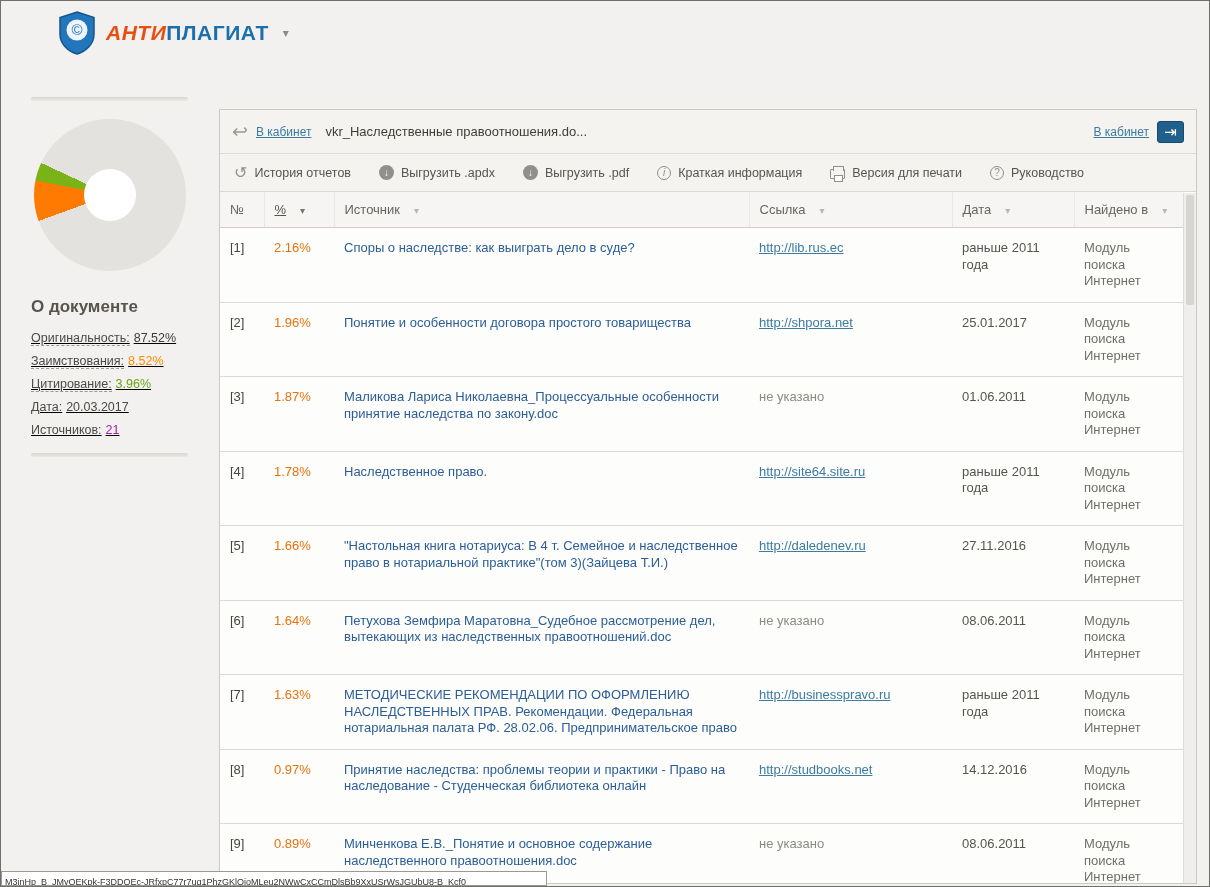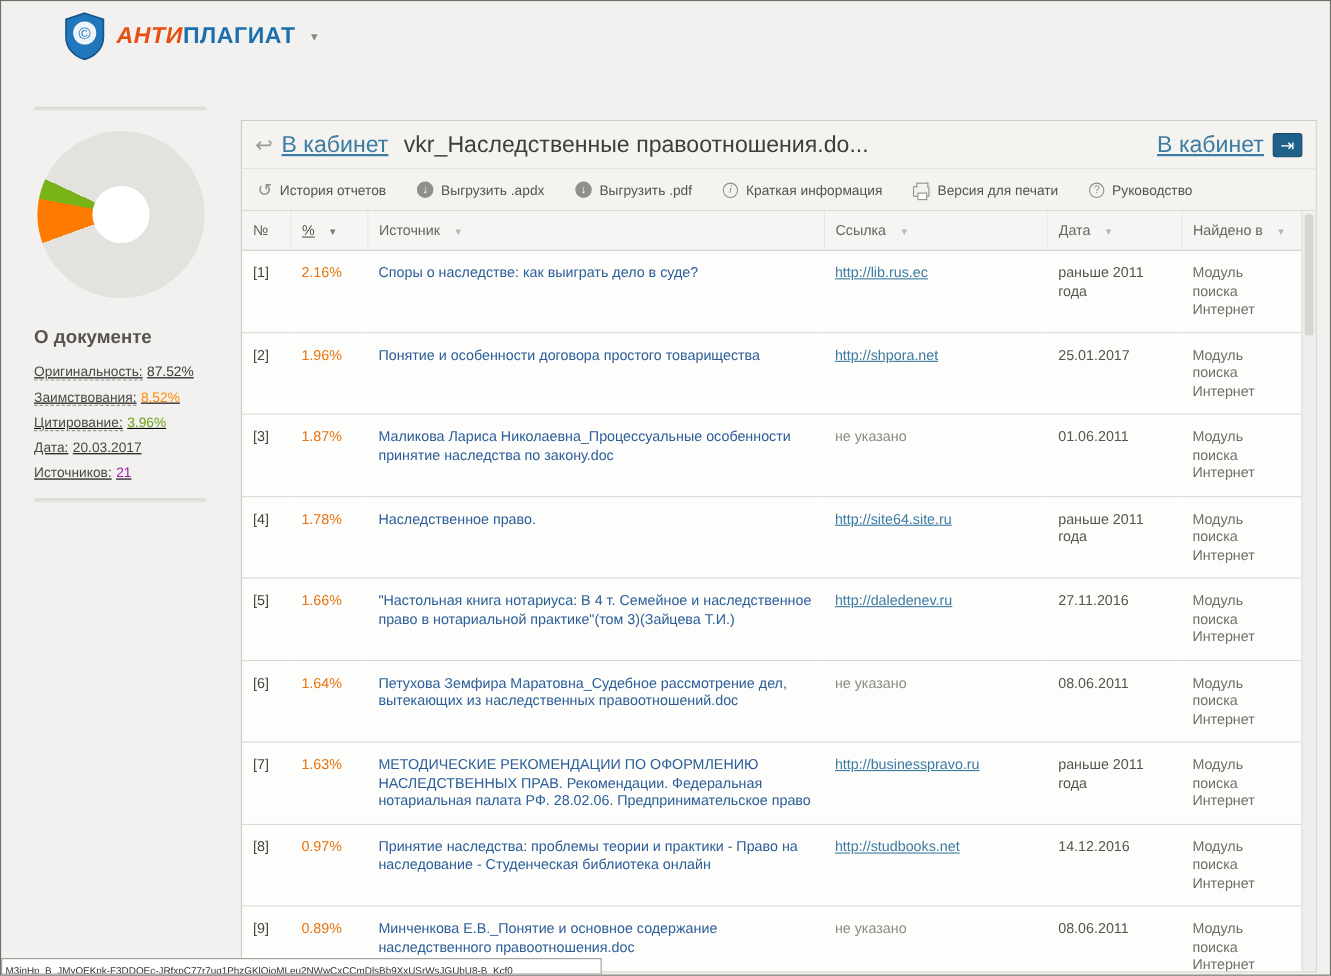--- a/index.html
+++ b/index.html
@@ -29,22 +29,22 @@
   .stats li{ margin-bottom:9px; font-size:12.5px; color:#4a4a45; }
   .stat-label.linkish{ border-bottom:1px dashed #9a9a94; cursor:pointer; }
   .stat-value{ margin-left:4px; }
   .sep.bottom{ margin-top:16px; }
   
   .panel{ position:absolute; left:218px; top:108px; width:978px; bottom:2px;
     background:#fdfdfc; border:1px solid #cbcac6; overflow:hidden; }
   .titlebar{ height:44px; display:flex; align-items:center; padding:0 12px;
     background:#f4f3f0; border-bottom:1px solid #dddcd8; }
   .back-icon{ color:#9a9a94; font-size:19px; margin-right:8px; cursor:pointer; }
-  .cab-link{ color:#3c7ba2; font-size:21px; text-decoration:underline; cursor:pointer; }
-  .doc-title{ color:#3e3e39; font-size:21px; margin-left:14px; white-space:nowrap; overflow:hidden; }
+  .cab-link{ color:#3c7ba2; font-size:12px; text-decoration:underline; cursor:pointer; }
+  .doc-title{ color:#3e3e39; font-size:13px; margin-left:14px; white-space:nowrap; overflow:hidden; }
   .tb-spacer{ flex:1; }
   .exit-icon{ width:27px; height:22px; background:#20618c; border:1px solid #174a6c; border-radius:3px;
     color:#fff; display:flex; align-items:center; justify-content:center; font-size:15px;
     margin-left:8px; cursor:pointer; }
   
   .toolbar{ height:38px; display:flex; align-items:center; gap:28px; padding:0 14px;
     background:#f4f3f0; border-bottom:1px solid #d8d7d3; }
   .tb-item{ display:flex; align-items:center; gap:7px; font-size:12.5px; color:#555550; cursor:pointer; white-space:nowrap; }
   .tb-icon{ display:inline-flex; align-items:center; justify-content:center; }
   .ic-history{ color:#8f8f8b; font-size:16px; }

